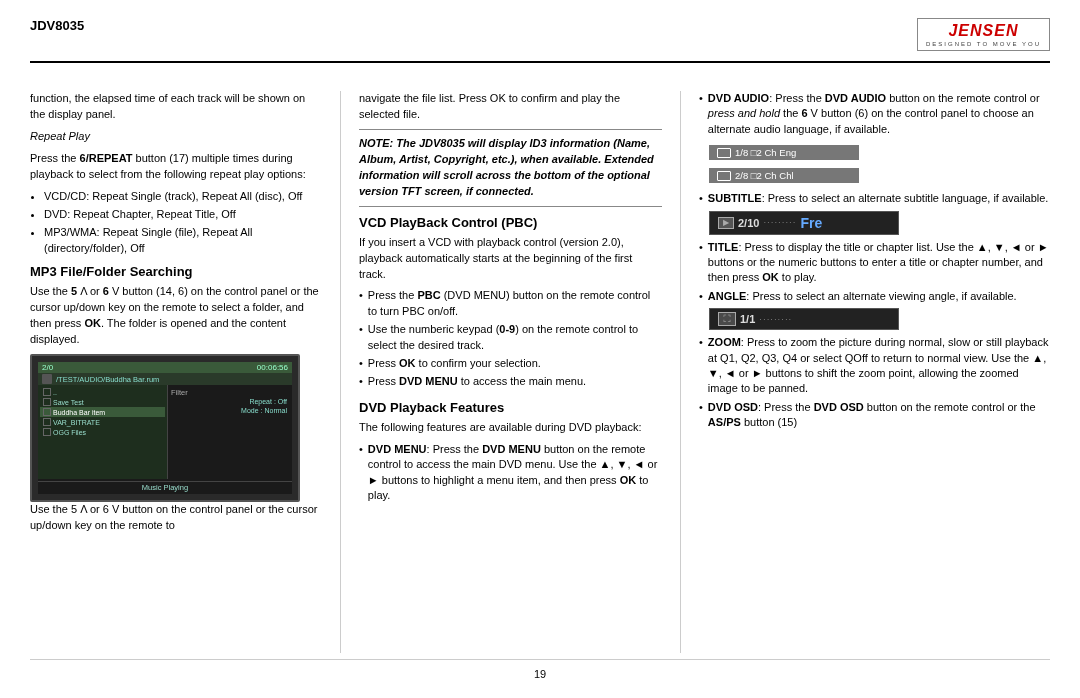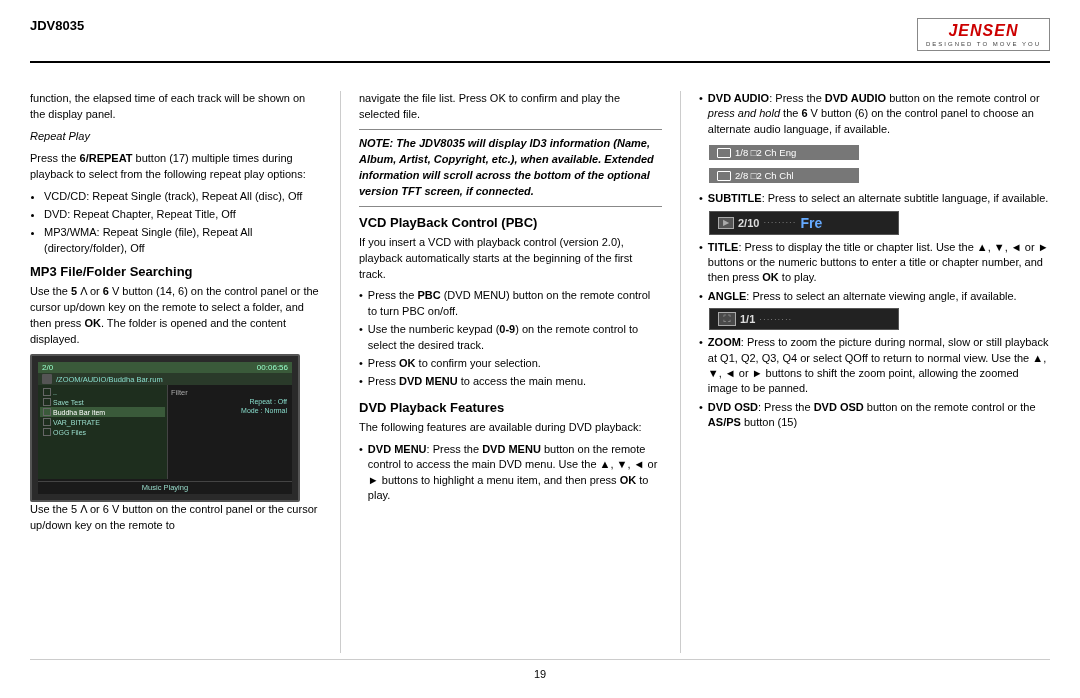--- a/index.html
+++ b/index.html
@@ -338,21 +338,21 @@
       </p>
 
       <div class="screenshot-box">
         <div class="ss-inner">
           <div class="ss-top-bar">
             <span>2/0</span>
             <span>00:06:56</span>
           </div>
           <div class="ss-path-bar">
             <span class="ss-path-icon"></span>
-            <span>/ZOOM/AUDIO/Buddha Bar.rum</span>
+            <span>/TEST/AUDIO/Buddha Bar.rum</span>
           </div>
           <div class="ss-main">
             <div class="ss-list">
               <div class="ss-list-item">
                 <span class="icon-small"></span>
                 <span>..</span>
               </div>
               <div class="ss-list-item">
                 <span class="icon-small"></span>
                 <span>Save Test</span>

